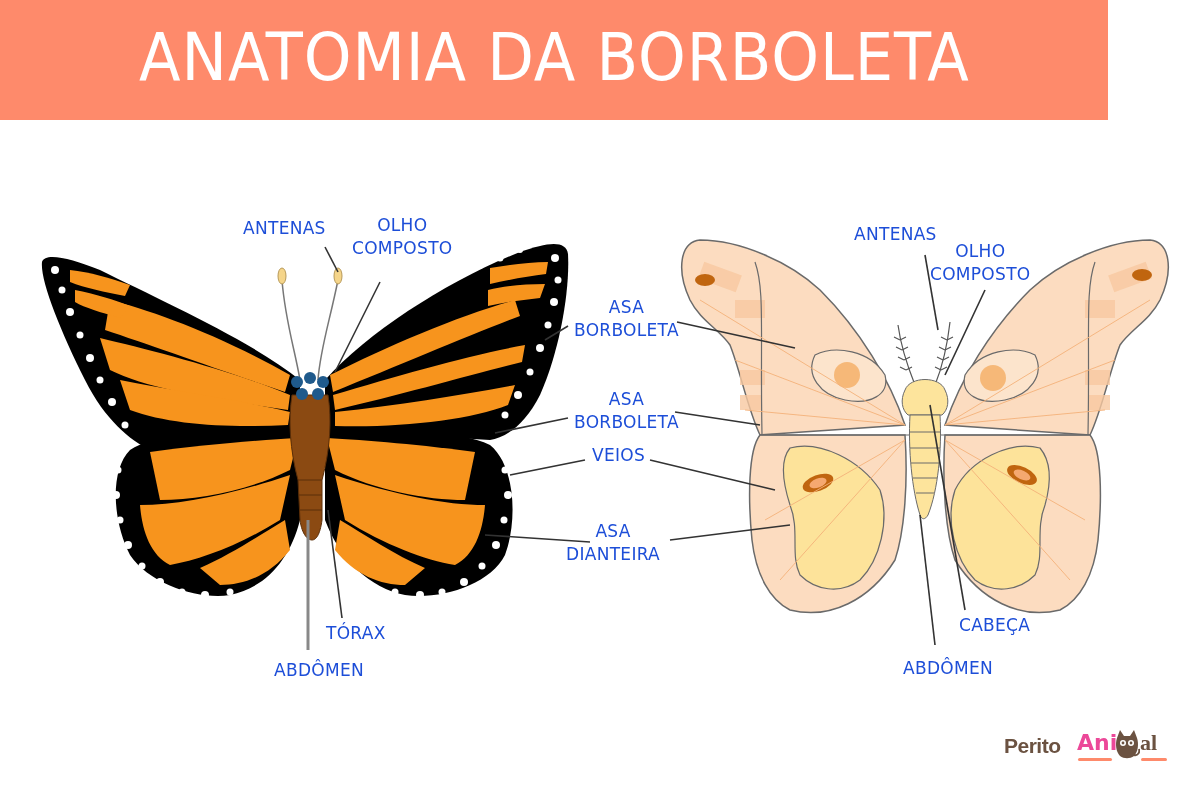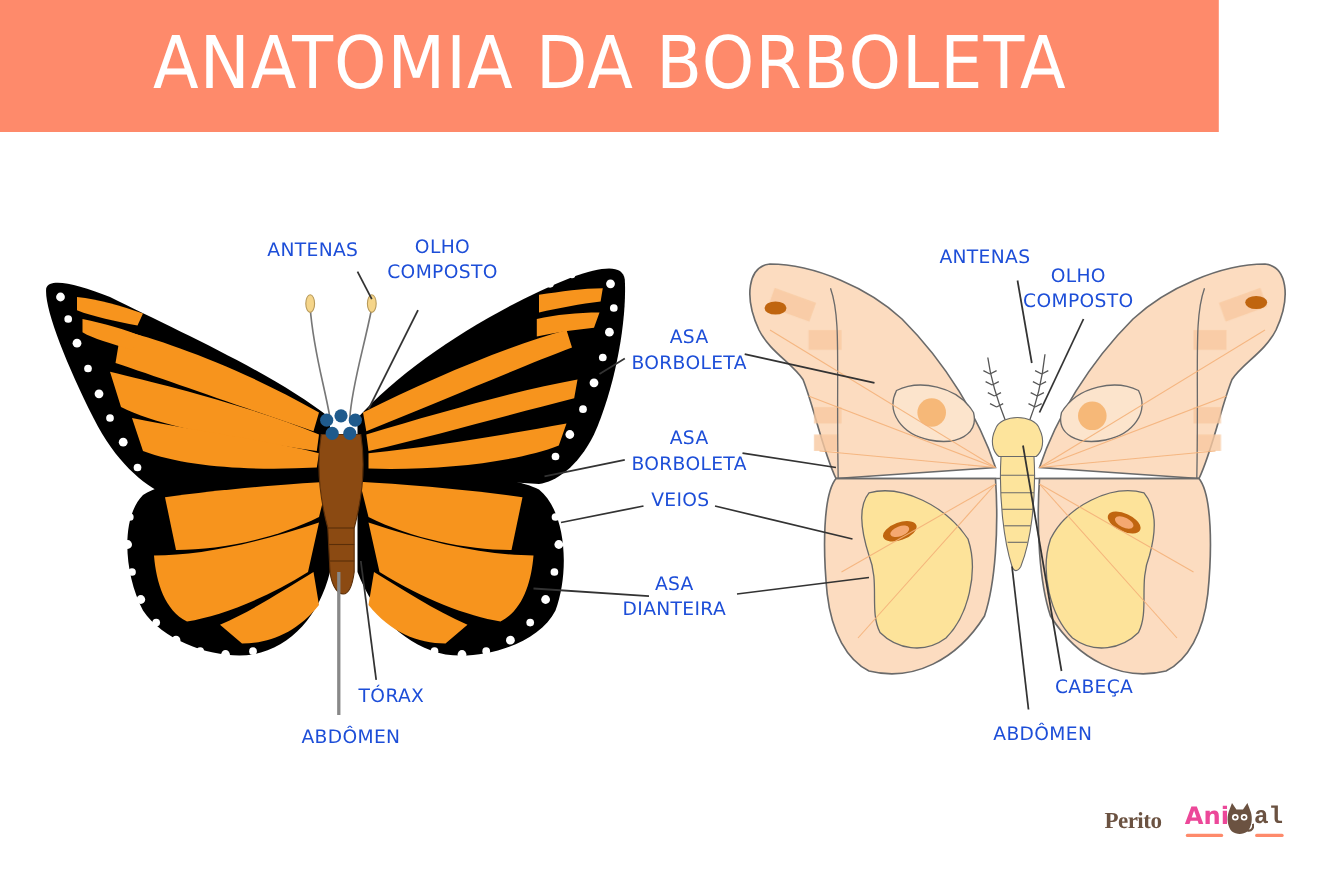--- a/index.html
+++ b/index.html
@@ -13,23 +13,23 @@
       color: #ffffff; font-size: 66px; font-weight: 400; letter-spacing: 1px;
       font-family: "DejaVu Sans", sans-serif; transform: scaleX(0.92);
       white-space: nowrap; margin-top: -6px;
     }
     .label {
       position: absolute; color: #1d4ed8; font-size: 17px; text-align: center;
       line-height: 23px; font-family: "DejaVu Sans", sans-serif; white-space: nowrap;
       letter-spacing: 0.3px;
     }
     .logo { position: absolute; left: 1000px; top: 728px; width: 170px; height: 44px; }
-    .logo-text-a { position: absolute; left: 4px; top: 6px; font-size: 21px; font-weight: 700; color: #6b5241; font-family: Liberation Serif, serif; letter-spacing: -0.5px; }
+    .logo-text-a { position: absolute; left: 4px; top: 6px; font-size: 21px; font-weight: 700; color: #6b5241; font-family: Liberation Sans, sans-serif; letter-spacing: -0.5px; }
     .logo-text-b { position: absolute; left: 77px; top: 2px; font-size: 22px; font-weight: 700; color: #ec4899; font-family: "DejaVu Sans", sans-serif; }
-    .logo-text-c { position: absolute; left: 140px; top: 2px; font-size: 22px; font-weight: 700; color: #6b5241; font-family: Liberation Mono, monospace; }
+    .logo-text-c { position: absolute; left: 140px; top: 2px; font-size: 22px; font-weight: 700; color: #6b5241; font-family: Liberation Serif, serif; }
     .logo-underline { position: absolute; height: 3px; background: #fe8a6b; border-radius: 2px; }
   </style>
 </head>
 <body>
 
 <div class="header">
   <div class="title">ANATOMIA DA BORBOLETA</div>
 </div>
 
 <svg width="1200" height="800" viewBox="0 0 1200 800" style="position:absolute;left:0;top:0;">

